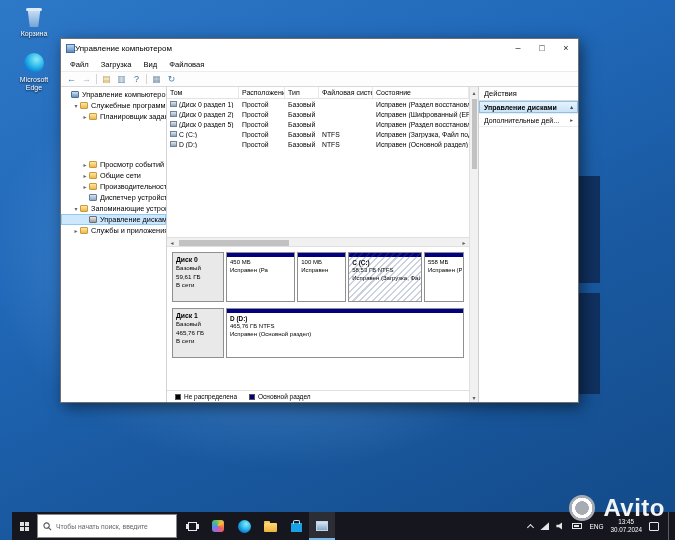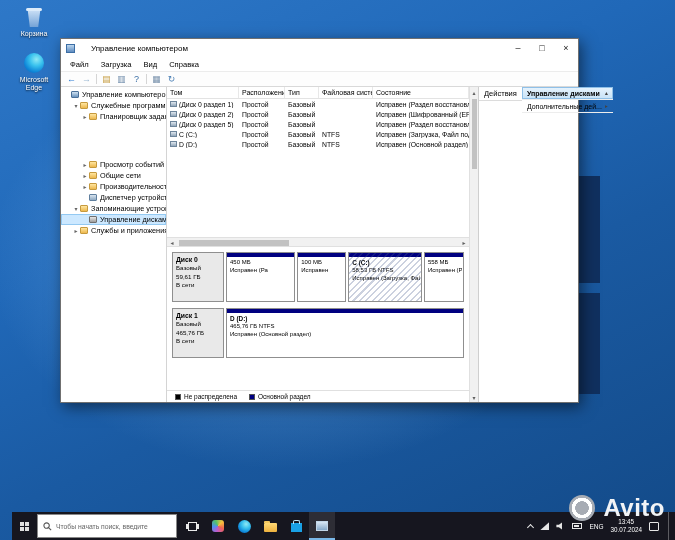--- a/index.html
+++ b/index.html
@@ -18,21 +18,21 @@
 .g-recycle-bin::before{content:'';position:absolute;left:4px;top:5px;width:14px;height:16px;
   background:linear-gradient(rgba(235,245,255,.8),rgba(175,200,228,.55));clip-path:polygon(6% 0,94% 0,80% 100%,20% 100%);}
 .g-recycle-bin::after{content:'';position:absolute;left:3px;top:2px;width:16px;height:3px;background:rgba(240,248,255,.9);border-radius:2px;}
 .g-edge{border-radius:50%;width:20px;height:20px;margin:1px auto;
   background:radial-gradient(circle at 62% 32%,#8fe9f5 0%,#39c2ee 35%,#0e86d8 68%,#0a5cb0 100%);}
 .di-label{font-size:7px;color:#fff;text-shadow:0 1px 2px rgba(0,0,0,.9);text-align:center;line-height:1.15;width:46px;}
 
 
 .window{position:absolute;left:60px;top:38px;width:519px;height:365px;background:#fff;border:1px solid #707070;
   box-shadow:3px 4px 14px rgba(0,0,0,.5);display:flex;flex-direction:column;font-size:8px;color:#000;}
-.titlebar{height:18px;display:flex;align-items:center;gap:16px;padding-left:5px;flex:none;}
+.titlebar{height:18px;display:flex;align-items:center;gap:0;padding-left:5px;flex:none;}
 .title-icon{width:9px;height:9px;background:linear-gradient(#bcd6ee,#5e8cc0);border:1px solid #3c6ea5;flex:none;}
 .title-text{font-size:8px;white-space:nowrap;}
 .win-controls{margin-left:auto;display:flex;height:100%;}
 .win-btn{width:24px;height:100%;display:flex;align-items:center;justify-content:center;font-size:9px;color:#222;}
 .menubar{height:14px;display:flex;align-items:center;padding:0 3px;flex:none;font-size:7.6px;text-align:center;}
 .menu-item{padding:0 6px;}
 .toolbar{height:16px;display:flex;align-items:center;padding:0 5px;gap:4px;border-top:1px solid #ececec;border-bottom:1px solid #d9d9d9;background:#fdfdfd;flex:none;}
 .tool-icon{width:11px;height:11px;display:flex;align-items:center;justify-content:center;font-size:9px;line-height:1;}
 .tool-sep{width:1px;height:10px;background:#d5d5d5;}
 .content{flex:1;display:flex;min-height:0;}
@@ -78,21 +78,21 @@
 .legend-item{display:flex;align-items:center;gap:3px;}
 .legend-swatch{width:6px;height:6px;border:1px solid #555;flex:none;}
 
 
 .vscroll{width:9px;flex:none;background:#f1f1f1;border-left:1px solid #e0e0e0;display:flex;flex-direction:column;align-items:center;}
 .vscroll .sb-btn{width:100%;height:10px;}
 .v-thumb{width:5px;height:70px;background:#c2c2c2;margin-top:2px;}
 .sb-down{margin-top:auto;}
 
 
-.actions{width:100px;flex:none;border-left:1px solid #cfcfcf;display:flex;flex-direction:row;font-size:7px;background:#fff;}
+.actions{width:100px;flex:none;border-left:1px solid #cfcfcf;display:flex;flex-direction:column;font-size:7px;background:#fff;}
 .actions-title{height:14px;display:flex;align-items:center;padding:0 5px;font-size:7.5px;border-bottom:1px solid #dcdcdc;}
 .action-item{height:13px;display:flex;align-items:center;justify-content:space-between;padding:0 5px;border-bottom:1px solid #ededed;white-space:nowrap;}
 .action-item.selected{background:linear-gradient(#e8f4fd,#c6e2f7);box-shadow:inset 0 0 0 1px #8fc0e8;font-weight:bold;}
 .a-chev{font-size:5.5px;color:#444;margin-left:3px;}
 
 
 .watermark{position:absolute;right:10px;bottom:18px;display:flex;align-items:center;gap:8px;z-index:10;}
 .wm-logo{width:26px;height:26px;border-radius:50%;flex:none;
   background:radial-gradient(circle,#a7acb4 0 36%,#ffffff 38% 55%,#a7acb4 57% 100%);}
 .wm-text{font-size:24px;font-weight:600;color:#f2f4f6;letter-spacing:.5px;}
@@ -154,21 +154,21 @@
       <span id="winControls" class="win-controls">
           <span class="win-btn">–</span>
           <span class="win-btn">□</span>
           <span class="win-btn">×</span>
         </span>
     </div>
     <div id="menubar" class="menubar">
         <span class="menu-item">Файл</span>
         <span class="menu-item">Загрузка</span>
         <span class="menu-item">Вид</span>
-        <span class="menu-item">Справка</span>
+        <span class="menu-item">Файловая</span>
       </div>
     <div id="toolbar" class="toolbar">
         <span class="tool-icon" style="color: rgb(43, 124, 211);">←</span>
         <span class="tool-icon" style="color: rgb(155, 184, 211);">→</span>
         <span class="tool-sep"></span>
         <span class="tool-icon" style="color: rgb(200, 162, 74);">▤</span>
         <span class="tool-icon" style="color: rgb(111, 140, 171);">▥</span>
         <span class="tool-icon" style="color: rgb(58, 110, 165);">?</span>
         <span class="tool-sep"></span>
         <span class="tool-icon" style="color: rgb(122, 147, 173);">▦</span>

